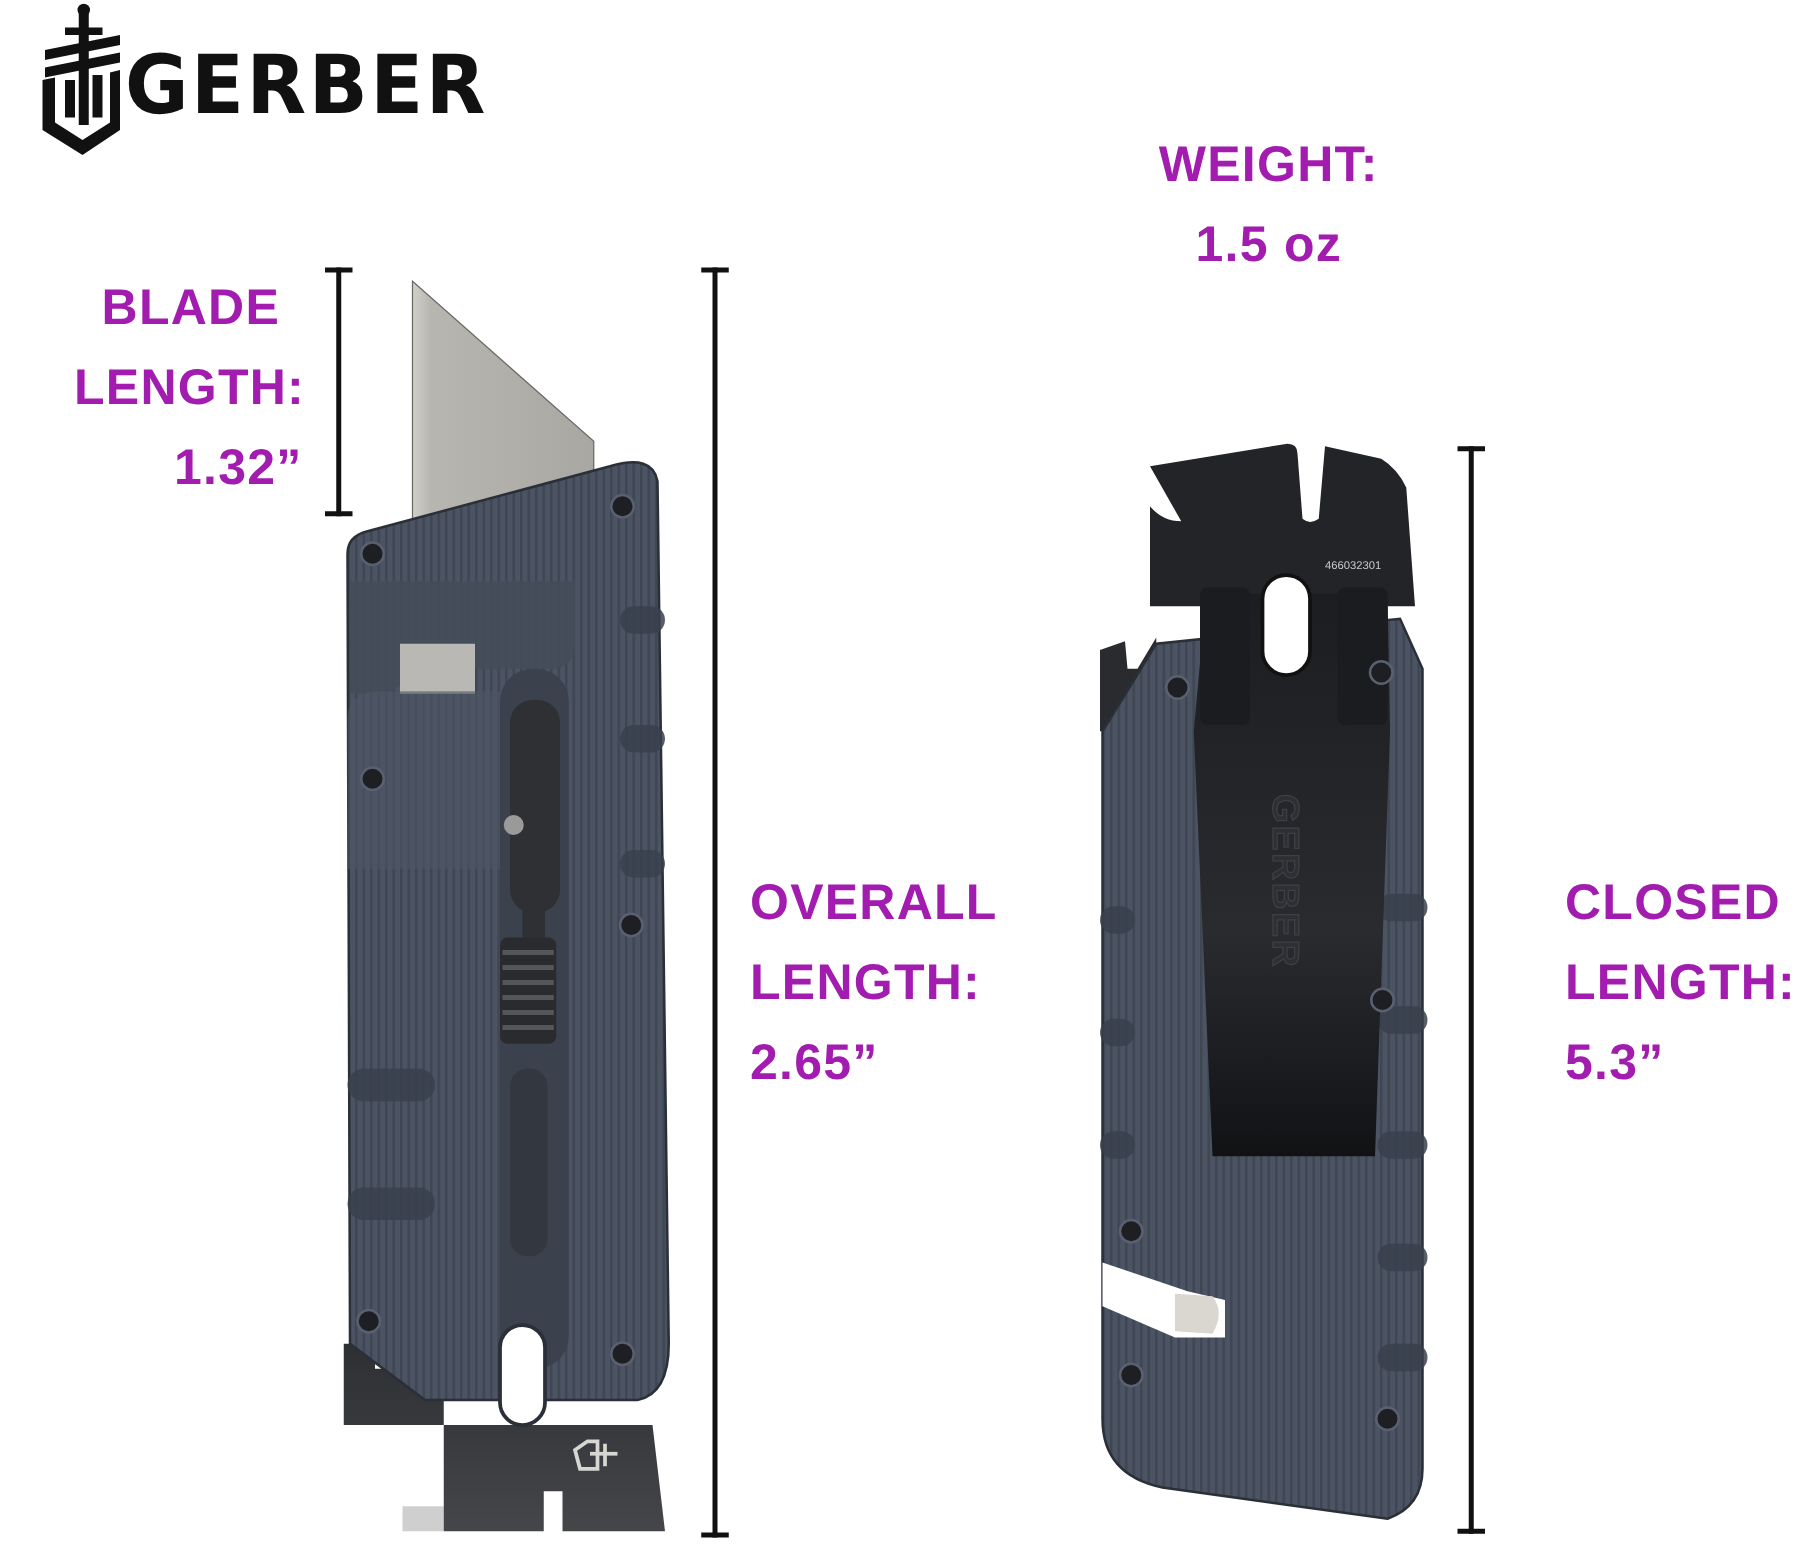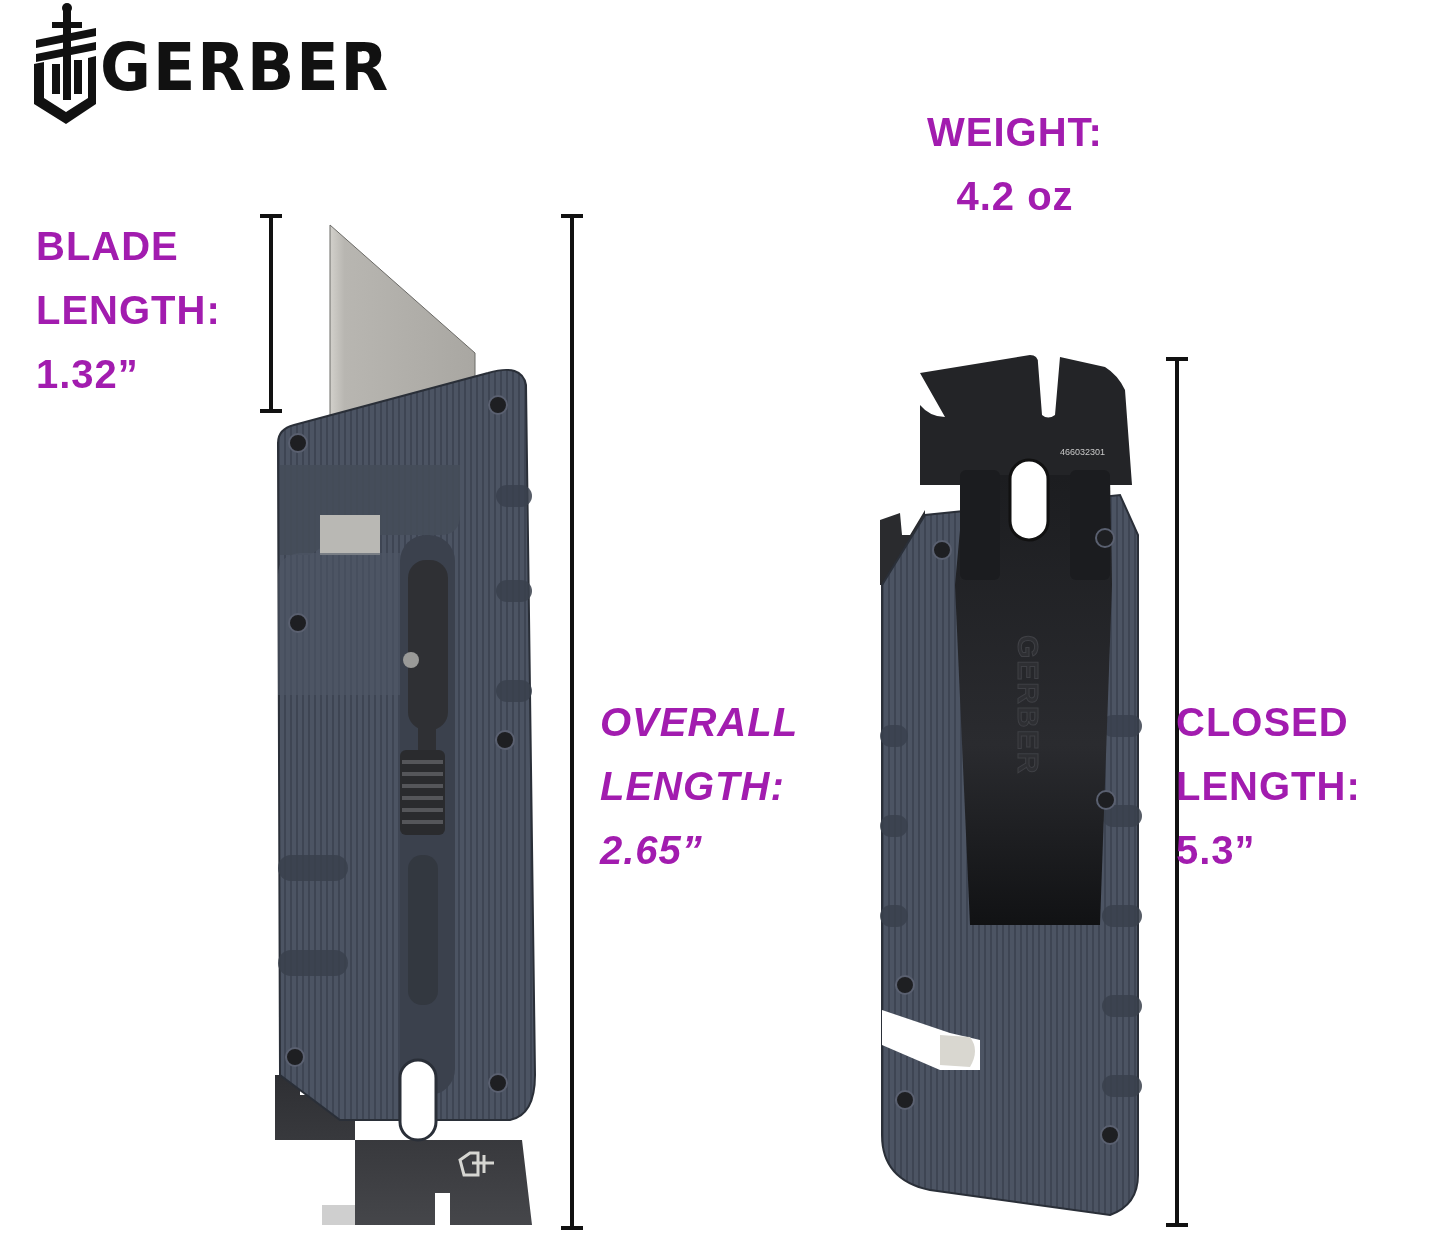--- a/index.html
+++ b/index.html
@@ -1,20 +1,20 @@
 <!DOCTYPE html>
 <html><head>
   <meta charset="utf-8">
   <style>
     html, body { margin:0; padding:0; background:#ffffff; }
     body { width:1445px; height:1236px; position:relative; overflow:hidden;
            font-family:"Liberation Sans", "DejaVu Sans", sans-serif; color:#1a1a1a; }
     .spec { position:absolute; font-weight:700; font-size:40px; line-height:64px; letter-spacing:1px; color:#a21caf; }
     .spec .line { display:block; white-space:nowrap; }
-    .spec.right { text-align:left;margin-left:36px; }
+    .spec.right { text-align:right; }
     .spec.center { text-align:center; }
     .dimbar { position:absolute; width:4px; background:#111; }
     .dimbar::before, .dimbar::after { content:""; position:absolute; left:-9px; width:22px; height:4px; background:#111; }
     .dimbar::before { top:0; }
     .dimbar::after { bottom:0; }
     .logo-word { position:absolute; left:100px; top:28px; font-family:"DejaVu Sans", sans-serif; font-weight:900;
                  font-size:62px; letter-spacing:2px; color:#111; line-height:80px; transform:scaleY(1.05); }
     .logo-reg { position:absolute; left:356px; top:42px; font-size:11px; color:#111; }
     svg { position:absolute; overflow:visible; }
   </style>
@@ -41,32 +41,32 @@
 
 <div class="spec right" style="left:0;top:214px;width:244px;">
   <span class="line" style="padding-right:20px;">BLADE</span>
   <span class="line">LENGTH:</span>
   <span class="line" style="padding-right:2px;">1.32”</span>
 </div>
 <div class="dimbar" style="left:269px;top:214px;height:199px;"></div>
 
 <div class="spec center" style="left:880px;top:100px;width:270px;">
   <span class="line">WEIGHT:</span>
-  <span class="line">4.2 oz</span>
+  <span class="line">1.5 oz</span>
 </div>
 
 <div class="dimbar" style="left:570px;top:214px;height:1016px;"></div>
-<div class="spec" style="left:600px;top:690px;font-style:italic;">
+<div class="spec" style="left:600px;top:690px;">
   <span class="line">OVERALL</span>
   <span class="line">LENGTH:</span>
   <span class="line">2.65”</span>
 </div>
 
 <div class="dimbar" style="left:1175px;top:357px;height:870px;"></div>
-<div class="spec" style="left:1176px;top:690px;">
+<div class="spec" style="left:1252px;top:690px;">
   <span class="line">CLOSED</span>
   <span class="line">LENGTH:</span>
   <span class="line">5.3”</span>
 </div>
 
 <svg style="left:260px;top:215px;" width="290" height="1021" viewBox="0 0 290 1021">
   <defs>
     <pattern id="ribs" width="6" height="10" patternUnits="userSpaceOnUse">
       <rect width="6" height="10" fill="#4c5463"></rect>
       <rect x="0" width="2" height="10" fill="#3e4553"></rect>

